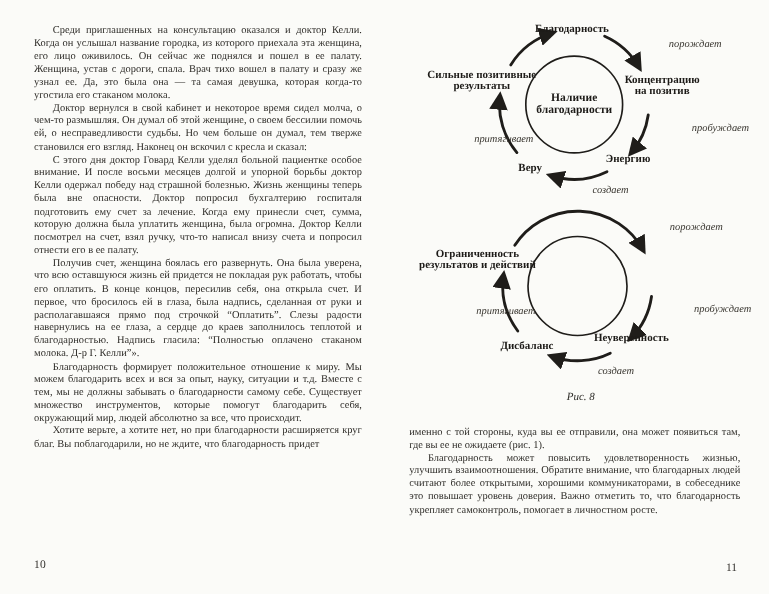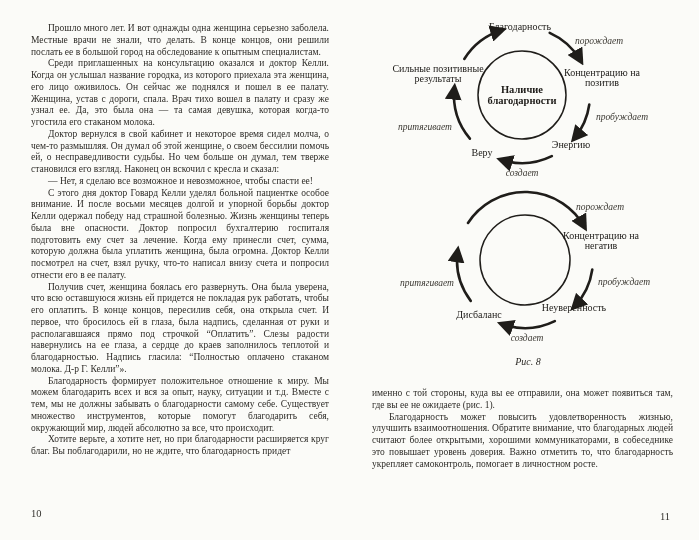--- a/index.html
+++ b/index.html
@@ -15,48 +15,46 @@
 
   .col{position:absolute;text-align:justify;font-size:9.5px;line-height:11.75px;letter-spacing:0;}
   .col p{margin:0;padding:0}
   .col p.ind{text-indent:17px}
 
   .pagenum{position:absolute;font-size:10.5px;color:#34322e}
 
   
   .node{
     position:absolute;transform:translateX(-50%);
-    font-weight:normal;font-size:10px;line-height:10.4px;
+    font-weight:bold;font-size:10px;line-height:10.4px;
     text-align:center;white-space:nowrap;color:#1d1b18;
   }
   .node.w{white-space:normal}
   .ctr{
     position:absolute;transform:translateX(-50%);
     font-weight:bold;font-size:10.5px;line-height:11px;
     text-align:center;color:#1d1b18;
   }
   .edge{
     position:absolute;transform:translateX(-50%);
-    font-style:italic;font-size:9.5px;white-space:nowrap;color:#3a3731;
+    font-style:italic;font-size:9.5px;white-space:nowrap;color:#3a3731;margin-left:33px;
   }
   .cap{position:absolute;transform:translateX(-50%);font-style:italic;font-size:10px;color:#2e2c28}
 
   svg.fig{position:absolute;left:0;top:0}
   svg.fig path{fill:none;stroke:#1f1d1a;stroke-width:2.6;stroke-linecap:round}
   svg.fig circle{fill:none;stroke:#1f1d1a;stroke-width:1.5}
 </style>
 </head>
 <body>
 
 <div class="page" id="page-left">
   <div class="col" style="left:31px;top:23px;width:298px;height:490px;overflow:hidden">
-    <p class="ind">Прошло много лет. И вот однажды одна женщина серьезно заболела. Местные врачи не знали, что делать. В конце концов, они решили послать ее в большой город на обследование к опытным специалистам.</p>
     <p class="ind">Среди приглашенных на консультацию оказался и доктор Келли. Когда он услышал название городка, из которого приехала эта женщина, его лицо оживилось. Он сейчас же поднялся и пошел в ее палату. Женщина, устав с дороги, спала. Врач тихо вошел в палату и сразу же узнал ее. Да, это была она — та самая девушка, которая когда-то угостила его стаканом молока.</p>
     <p class="ind">Доктор вернулся в свой кабинет и некоторое время сидел молча, о чем-то размышляя. Он думал об этой женщине, о своем бессилии помочь ей, о несправедливости судьбы. Но чем больше он думал, тем тверже становился его взгляд. Наконец он вскочил с кресла и сказал:</p>
-    <p class="ind">— Нет, я сделаю все возможное и невозможное, чтобы спасти ее!</p>
     <p class="ind">С этого дня доктор Говард Келли уделял больной пациентке особое внимание. И после восьми месяцев долгой и упорной борьбы доктор Келли одержал победу над страшной болезнью. Жизнь женщины теперь была вне опасности. Доктор попросил бухгалтерию госпиталя подготовить ему счет за лечение. Когда ему принесли счет, сумма, которую должна была уплатить женщина, была огромна. Доктор Келли посмотрел на счет, взял ручку, что-то написал внизу счета и попросил отнести его в ее палату.</p>
     <p class="ind">Получив счет, женщина боялась его развернуть. Она была уверена, что всю оставшуюся жизнь ей придется не покладая рук работать, чтобы его оплатить. В конце концов, пересилив себя, она открыла счет. И первое, что бросилось ей в глаза, была надпись, сделанная от руки и располагавшаяся прямо под строчкой “Оплатить”. Слезы радости навернулись на ее глаза, а сердце до краев заполнилось теплотой и благодарностью. Надпись гласила: “Полностью оплачено стаканом молока. Д-р Г. Келли”».</p>
     <p class="ind">Благодарность формирует положительное отношение к миру. Мы можем благодарить всех и вся за опыт, науку, ситуации и т.д. Вместе с тем, мы не должны забывать о благодарности самому себе. Существует множество инструментов, которые помогут благодарить себя, окружающий мир, людей абсолютно за все, что происходит.</p>
     <p class="ind">Хотите верьте, а хотите нет, но при благодарности расширяется круг благ. Вы поблагодарили, но не ждите, что благодарность придет</p>
   </div>
   <div class="pagenum" style="left:31px;top:508px">10</div>
 </div>
 
 <div class="page" id="page-right">
 
@@ -89,23 +87,23 @@
   <div class="node" style="left:170px;top:22px">Благодарность</div>
   <div class="node w" style="left:252px;top:68px;width:80px">Концентрацию на позитив</div>
   <div class="node" style="left:221px;top:140px">Энергию</div>
   <div class="node" style="left:132px;top:148px">Веру</div>
   <div class="node w" style="left:88px;top:64px;width:102px">Сильные позитивные результаты</div>
   <div class="edge" style="left:249px;top:36px">порождает</div>
   <div class="edge" style="left:272px;top:112px">пробуждает</div>
   <div class="edge" style="left:172px;top:168px">создает</div>
   <div class="edge" style="left:75px;top:122px">притягивает</div>
 
-  <div class="node w" style="left:251px;top:231px;width:82px">Концентрацию на негатив</div>
   <div class="node" style="left:224px;top:303px">Неуверенность</div>
   <div class="node" style="left:129px;top:310px">Дисбаланс</div>
+  <div class="node w" style="left:84px;top:227px;width:120px">Ограниченность результатов и действий</div>
   <div class="edge" style="left:250px;top:202px">порождает</div>
   <div class="edge" style="left:274px;top:277px">пробуждает</div>
   <div class="edge" style="left:177px;top:333px">создает</div>
   <div class="edge" style="left:77px;top:278px">притягивает</div>
 
   <div class="cap" style="left:178px;top:356px">Рис. 8</div>
 
   <div class="col" style="left:22px;top:388px;width:301px;height:118px;overflow:hidden">
     <p>именно с той стороны, куда вы ее отправили, она может появиться там, где вы ее не ожидаете (рис. 1).</p>
     <p class="ind">Благодарность может повысить удовлетворенность жизнью, улучшить взаимоотношения. Обратите внимание, что благодарных людей считают более открытыми, хорошими коммуникаторами, в собеседнике это повышает уровень доверия. Важно отметить то, что благодарность укрепляет самоконтроль, помогает в личностном росте.</p>

